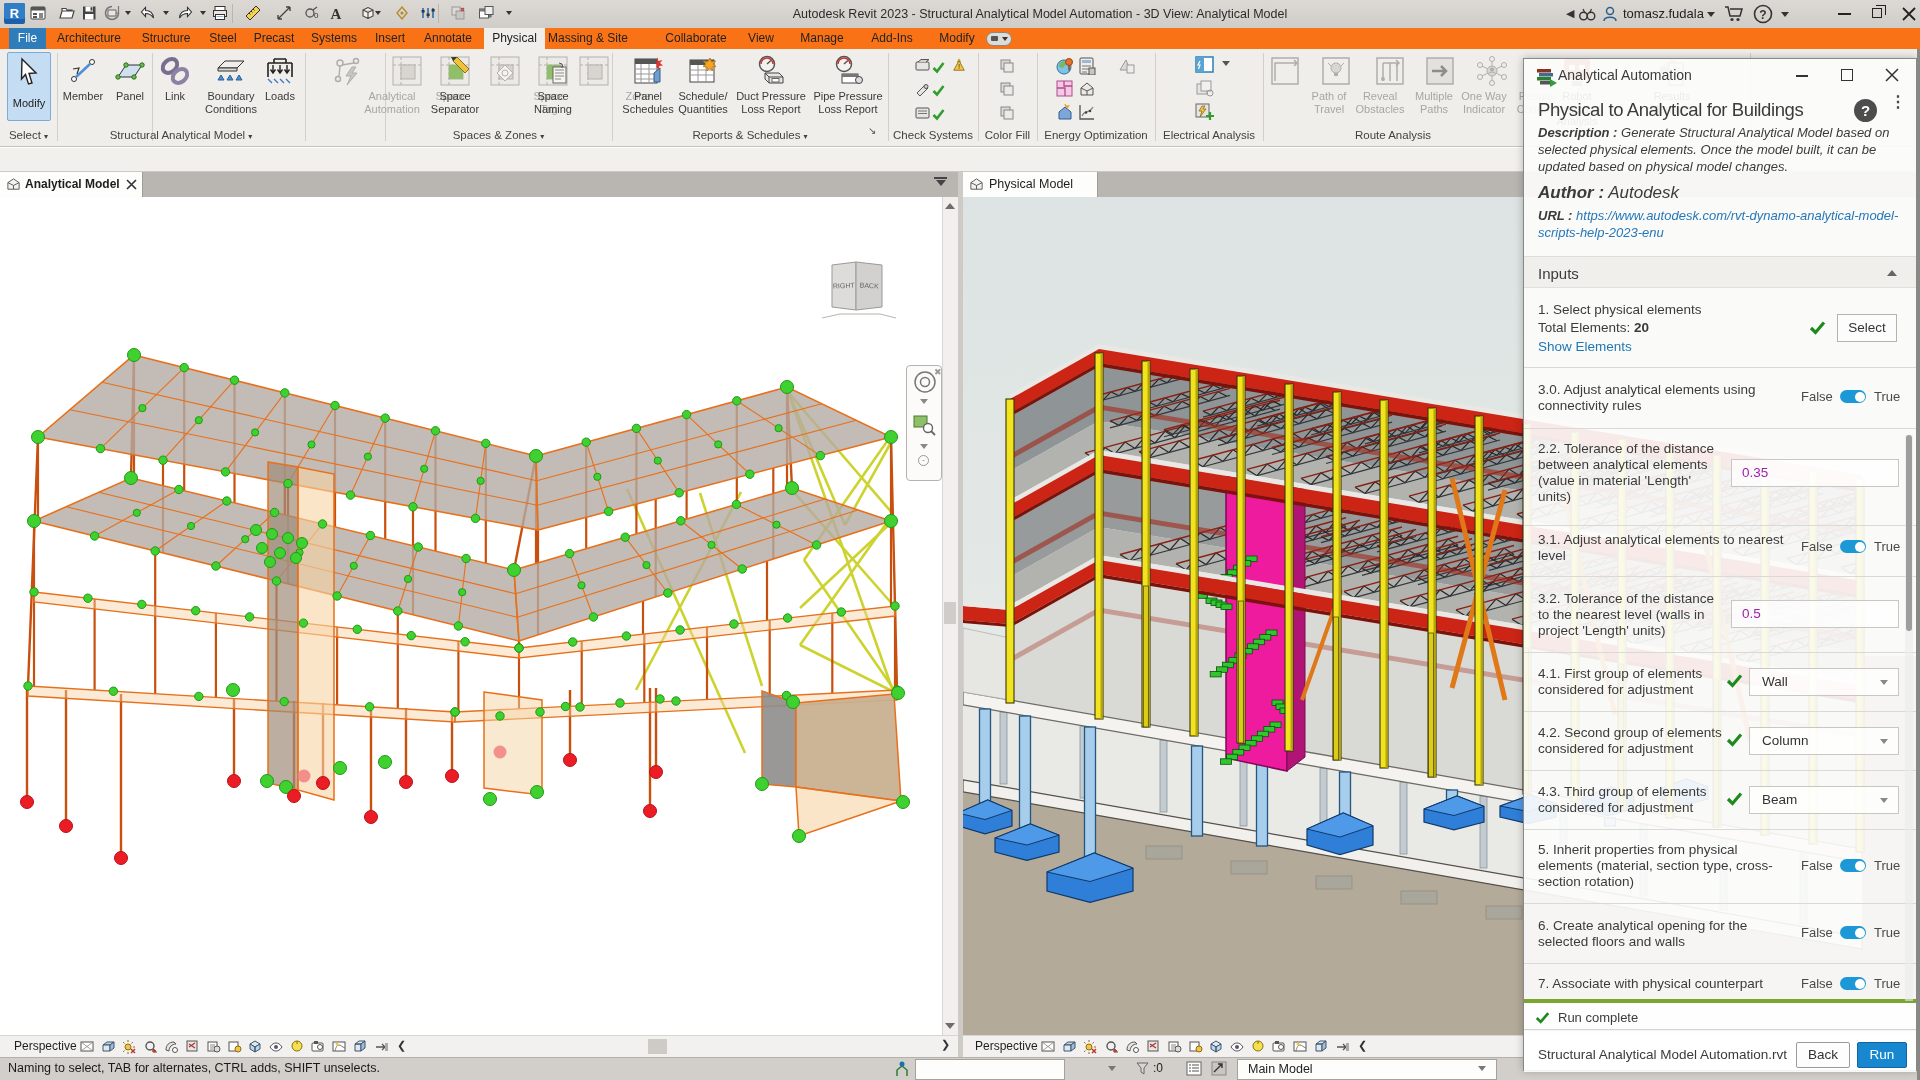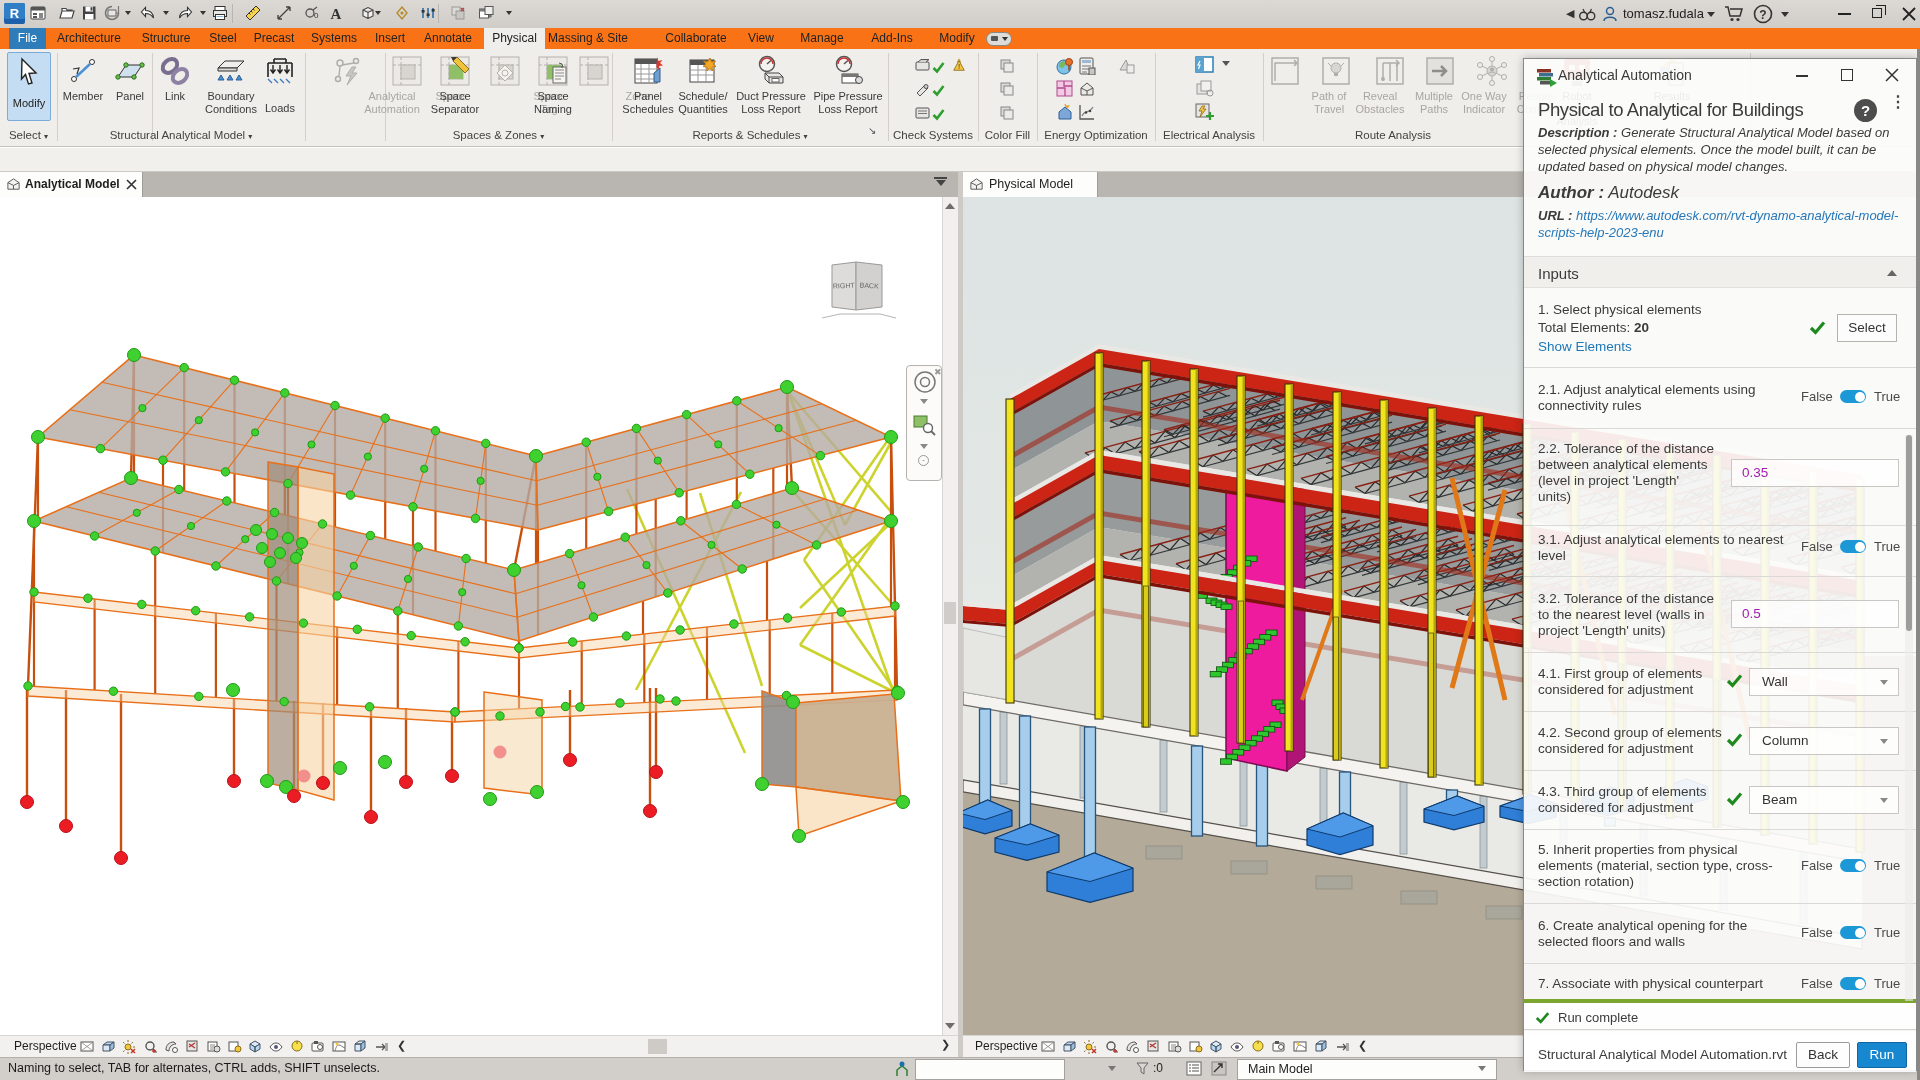--- a/index.html
+++ b/index.html
@@ -110,20 +110,21 @@
       <rect x="7" y="1.5" width="8" height="8" fill="#eee" stroke="#555"></rect>
       <path d="M10 11 l4 0 m-2 -2 l0 4" stroke="#555"></path>
     </svg>
     <div class="abs" style="left:125px;top:11px;width:0;height:0;border-left:3.5px solid transparent;border-right:3.5px solid transparent;border-top:4.5px solid #333"></div>
     <div class="abs" style="left:163px;top:11px;width:0;height:0;border-left:3.5px solid transparent;border-right:3.5px solid transparent;border-top:4.5px solid #333"></div>
     <div class="abs" style="left:200px;top:11px;width:0;height:0;border-left:3.5px solid transparent;border-right:3.5px solid transparent;border-top:4.5px solid #333"></div>
     <div class="abs" style="left:375px;top:11px;width:0;height:0;border-left:3.5px solid transparent;border-right:3.5px solid transparent;border-top:4.5px solid #333"></div>
     <div class="abs" style="left:506px;top:11px;width:0;height:0;border-left:3.5px solid transparent;border-right:3.5px solid transparent;border-top:4.5px solid #333"></div>
     <div class="abs" style="left:232px;top:4px;width:1px;height:19px;background:#b9b6b1"></div>
     <div class="abs" style="left:438px;top:4px;width:1px;height:19px;background:#b9b6b1"></div>
+    <div class="abs" style="left:600px;top:0;width:880px;height:28px;line-height:28px;text-align:center;font-size:12.5px;color:#2b2b2b;white-space:nowrap">Autodesk Revit 2023 - Structural Analytical Model Automation - 3D View: Analytical Model</div>
     <div class="abs" style="left:1566px;top:7px;font-size:11px;color:#333">◀</div>
     <svg class="abs" style="left:1578px;top:5px" width="19" height="18">
       <circle cx="5.5" cy="11" r="3.8" fill="none" stroke="#333" stroke-width="1.4"></circle>
       <circle cx="13" cy="11" r="3.8" fill="none" stroke="#333" stroke-width="1.4"></circle>
       <path d="M9 10 a2 2 0 0 1 1 0 M5 4 l2 4 M13.5 4 l-2 4" stroke="#333" stroke-width="1.2" fill="none"></path>
     </svg>
     <svg class="abs" style="left:1602px;top:5px" width="17" height="18">
       <circle cx="8" cy="6" r="3.5" fill="none" stroke="#2b5f8e" stroke-width="1.5"></circle>
       <path d="M2 16 C2 11 14 11 14 16" fill="none" stroke="#2b5f8e" stroke-width="1.5"></path>
     </svg>
@@ -215,21 +216,21 @@
       <path d="M3 13 L10 6 L29 6 L22 13 Z" fill="#f0eeea" stroke="#333"></path>
       <path d="M3 13 L22 13 L22 16 L3 16 Z" fill="#dddad5" stroke="#333"></path>
       <path d="M6 20 l3 5 h-6 z M15 20 l3 5 h-6 z M24 20 l3 5 h-6 z" fill="#4a90d9" stroke="#2c5f93"></path>
     </svg>
     <div class="rbtn " style="left:200px;top:41px;width:62px">Boundary<br>Conditions</div>
     <svg class="abs" style="left:264px;top:6px" width="32" height="32" viewBox="0 0 32 32">
       <path d="M4 8 h24 M4 8 v14 M28 8 v14 M10 4 h12 M10 4 v4 M22 4 v4" stroke="#222" stroke-width="1.6" fill="none"></path>
       <path d="M9 10 v8 m-2.5 -3.5 l2.5 3.5 l2.5 -3.5 M23 10 v8 m-2.5 -3.5 l2.5 3.5 l2.5 -3.5 M16 10 v8 m-2.5 -3.5 l2.5 3.5 l2.5 -3.5" stroke="#222" stroke-width="1.4" fill="none"></path>
       <path d="M4 24 l4 4 m2 -4 l4 4 m2 -4 l4 4 m2 -4 l4 4" stroke="#3a78c2" stroke-width="1.3"></path>
     </svg>
-    <div class="rbtn " style="left:257px;top:53px;width:46px">Loads</div>
+    <div class="rbtn " style="left:257px;top:41px;width:46px">Loads</div>
     <svg class="abs" style="left:332px;top:6px" width="32" height="32" viewBox="0 0 32 32">
       <circle cx="8" cy="8" r="3" fill="none" stroke="#b0aeab" stroke-width="1.5"></circle>
       <circle cx="24" cy="6" r="2.5" fill="none" stroke="#b0aeab" stroke-width="1.5"></circle>
       <circle cx="6" cy="24" r="2.5" fill="none" stroke="#b0aeab" stroke-width="1.5"></circle>
       <path d="M10 10 L22 8 M8 11 L7 21" stroke="#b0aeab" stroke-width="1.4"></path>
       <path d="M20 12 l-6 9 h5 l-4 9 l10 -12 h-5 l4 -6 z" fill="#c8c6c2" stroke="#b0aeab"></path>
     </svg>
     <div class="rbtn gray" style="left:315px;top:41px;width:66px">Analytical<br>Automation</div>
     <svg class="abs" style="left:391px;top:6px" width="32" height="32" viewBox="0 0 32 32">
       <rect x="2" y="2" width="28" height="28" fill="#eceae6" stroke="#b5b2ad"></rect>
@@ -1366,28 +1367,28 @@
     <div class="sep" style="top:308px"></div>
     <div class="sep" style="top:369px"></div>
     <div class="sep" style="top:466px"></div>
     <div class="sep" style="top:517px"></div>
     <div class="sep" style="top:593px"></div>
     <div class="sep" style="top:652px"></div>
     <div class="sep" style="top:711px"></div>
     <div class="sep" style="top:770px"></div>
     <div class="sep" style="top:844px"></div>
     <div class="sep" style="top:904px"></div>
-    <div class="ptxt" style="left:14px;top:323px;font-size:13.5px;font-weight:normal;font-style:normal;">2.1. Adjust analytical elements using</div>
+    <div class="ptxt" style="left:14px;top:323px;font-size:13.5px;font-weight:normal;font-style:normal;">3.0. Adjust analytical elements using</div>
     <div class="ptxt" style="left:14px;top:339px;font-size:13.5px;font-weight:normal;font-style:normal;">connectivity rules</div>
     <div class="tflabel" style="left:277px;top:330px">False</div>
     <div class="toggle" style="left:316px;top:331px"></div>
     <div class="tflabel" style="left:350px;top:330px">True</div>
     <div class="ptxt" style="left:14px;top:382px;font-size:13.5px;font-weight:normal;font-style:normal;">2.2. Tolerance of the distance</div>
     <div class="ptxt" style="left:14px;top:398px;font-size:13.5px;font-weight:normal;font-style:normal;">between analytical elements</div>
-    <div class="ptxt" style="left:14px;top:414px;font-size:13.5px;font-weight:normal;font-style:normal;">(level in project 'Length'</div>
+    <div class="ptxt" style="left:14px;top:414px;font-size:13.5px;font-weight:normal;font-style:normal;">(value in material 'Length'</div>
     <div class="ptxt" style="left:14px;top:430px;font-size:13.5px;font-weight:normal;font-style:normal;">units)</div>
     <div class="inbox" style="left:207px;top:400px;width:168px;height:28px">0.35</div>
     <div class="ptxt" style="left:14px;top:473px;font-size:13.5px;font-weight:normal;font-style:normal;">3.1. Adjust analytical elements to nearest</div>
     <div class="ptxt" style="left:14px;top:489px;font-size:13.5px;font-weight:normal;font-style:normal;">level</div>
     <div class="tflabel" style="left:277px;top:480px">False</div>
     <div class="toggle" style="left:316px;top:481px"></div>
     <div class="tflabel" style="left:350px;top:480px">True</div>
     <div class="ptxt" style="left:14px;top:532px;font-size:13.5px;font-weight:normal;font-style:normal;">3.2. Tolerance of the distance</div>
     <div class="ptxt" style="left:14px;top:548px;font-size:13.5px;font-weight:normal;font-style:normal;">to the nearest level (walls in</div>
     <div class="ptxt" style="left:14px;top:564px;font-size:13.5px;font-weight:normal;font-style:normal;">project 'Length' units)</div>

